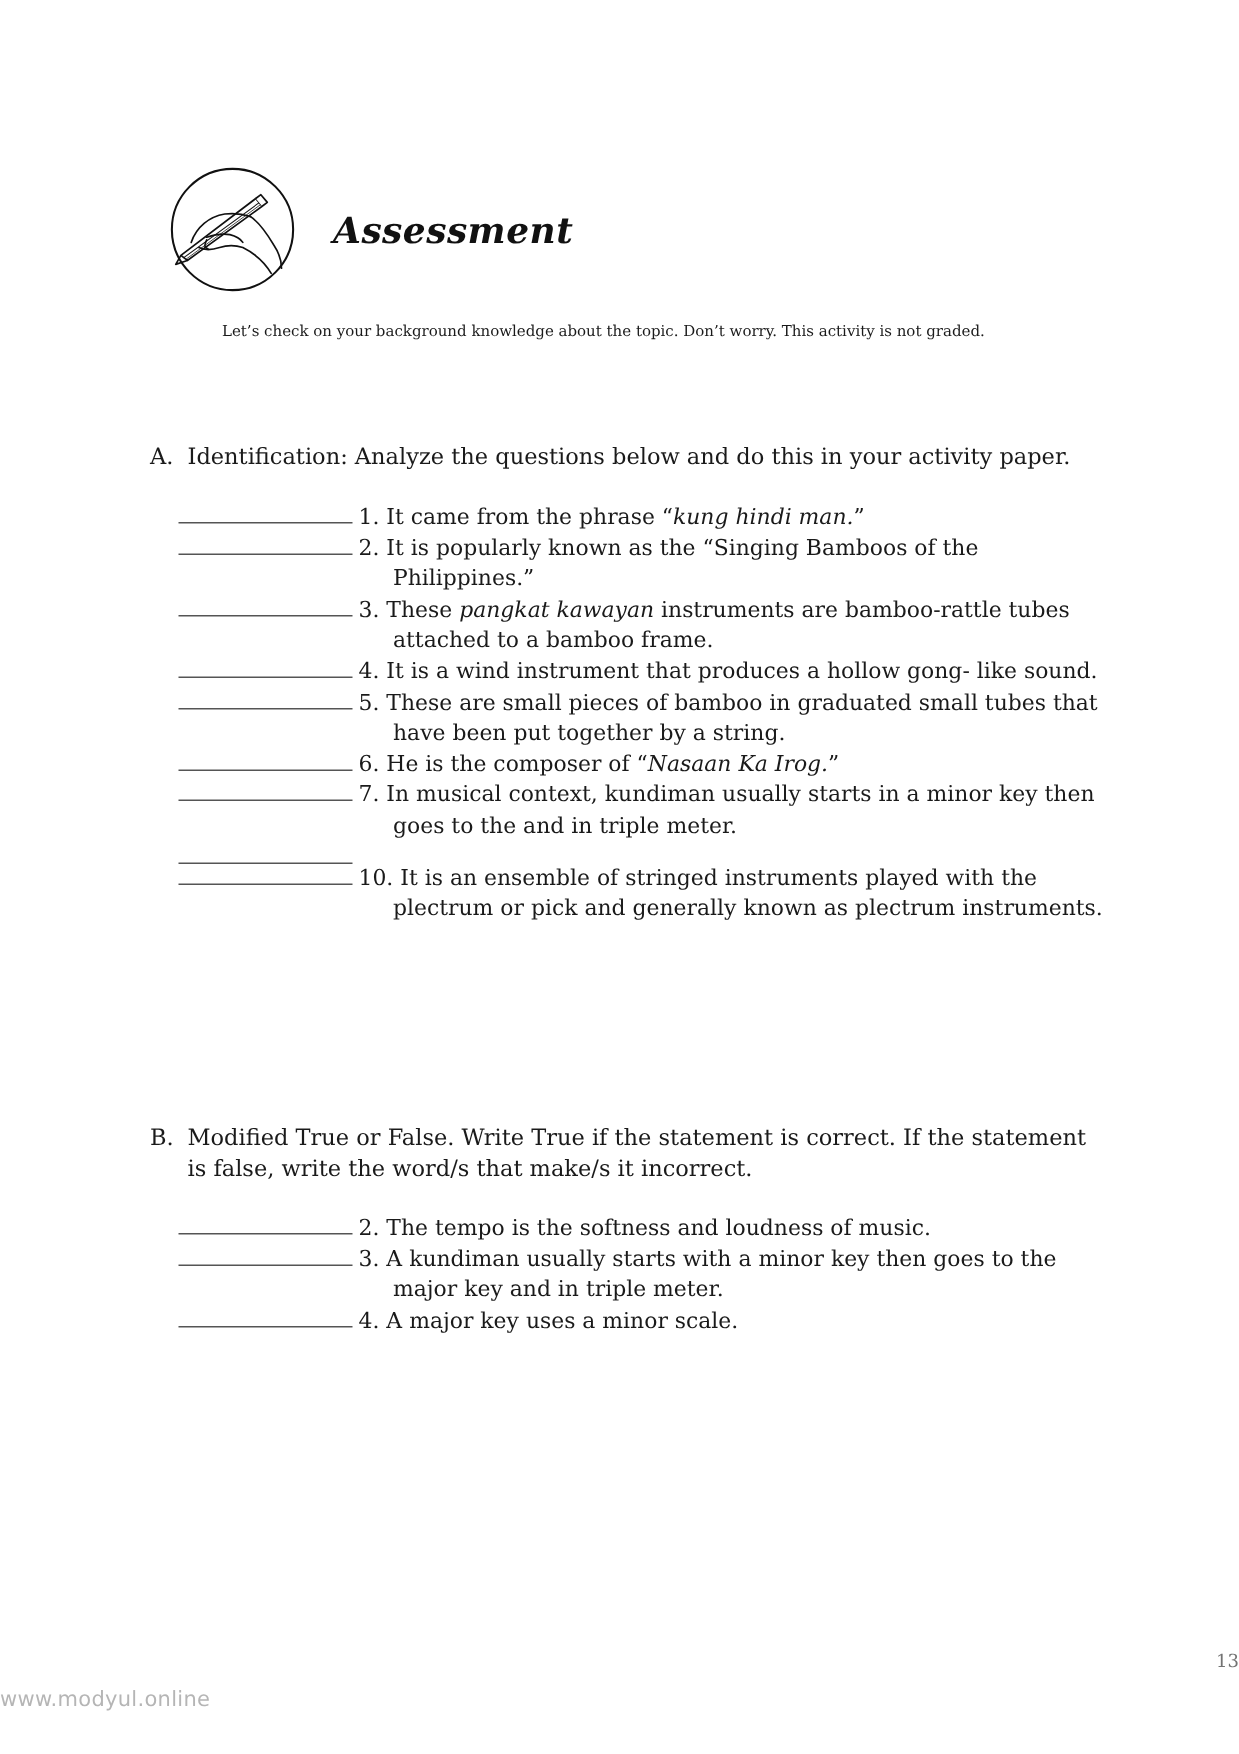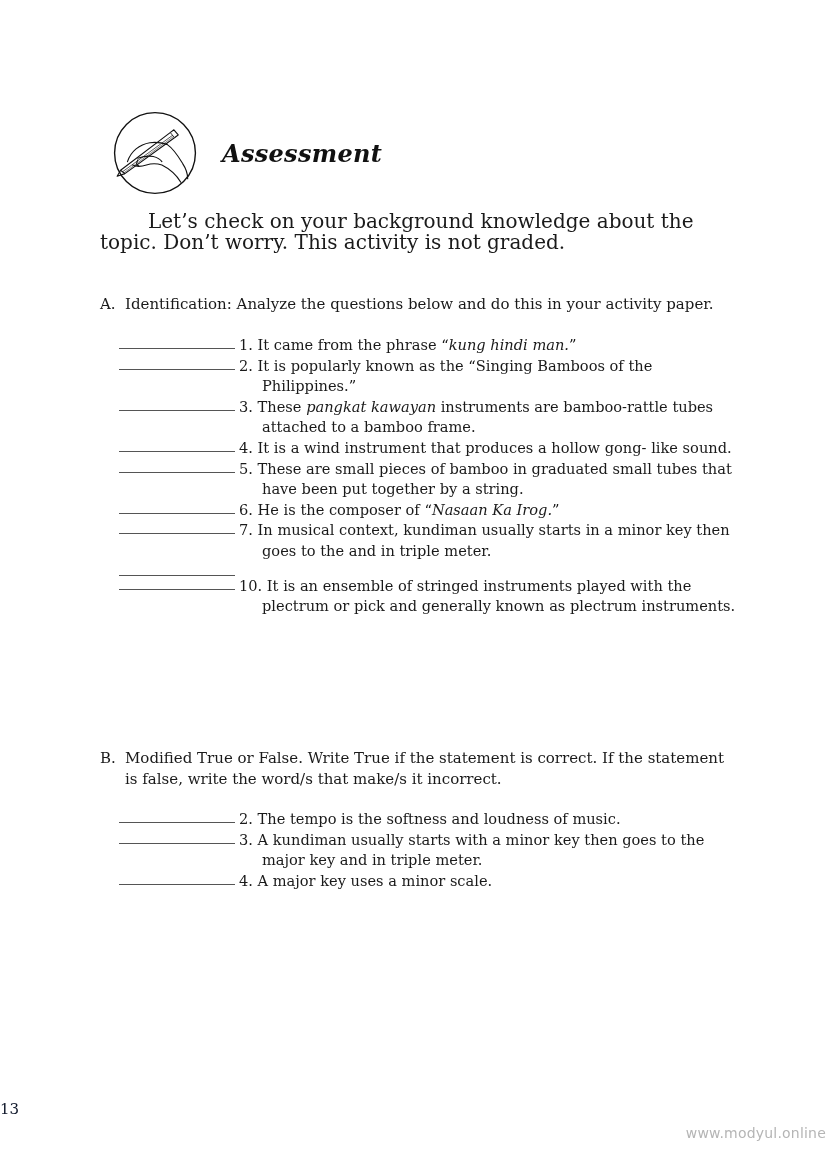--- a/index.html
+++ b/index.html
@@ -41,21 +41,21 @@
       font-style: italic;
       font-size: 24px;
       color: #111;
       letter-spacing: 0.3px;
     }
     .intro {
       position: absolute;
       left: 100px;
       top: 211px;
       width: 630px;
-      font-size: 20px;
+      font-size: 10px;
       line-height: 21px;
       text-indent: 48px;
     }
     .section-instr {
       position: absolute;
       left: 100px;
       width: 630px;
       font-size: 15px;
       line-height: 20.5px;
       padding-left: 25px;
@@ -93,30 +93,30 @@
     }
     .item-num {
       display: inline;
       text-indent: 0;
     }
     .page-number {
       position: absolute;
       left: 0;
       width: 826px;
       top: 1100px;
+      text-align: right;
+      font-size: 12px;
+      color: #737373;
+    }
+    .watermark {
+      position: absolute;
+      left: 0;
+      width: 826px;
+      top: 1125px;
       text-align: left;
-      font-size: 15px;
-      color: #0f172a;
-    }
-    .watermark {
-      position: absolute;
-      left: 0;
-      width: 826px;
-      top: 1125px;
-      text-align: right;
       font-family: "DejaVu Sans", sans-serif;
       font-size: 14px;
       color: #b5b5b5;
       letter-spacing: 0.2px;
     }
     em { font-style: italic; }
   </style>
 </head>
 <body>
 

